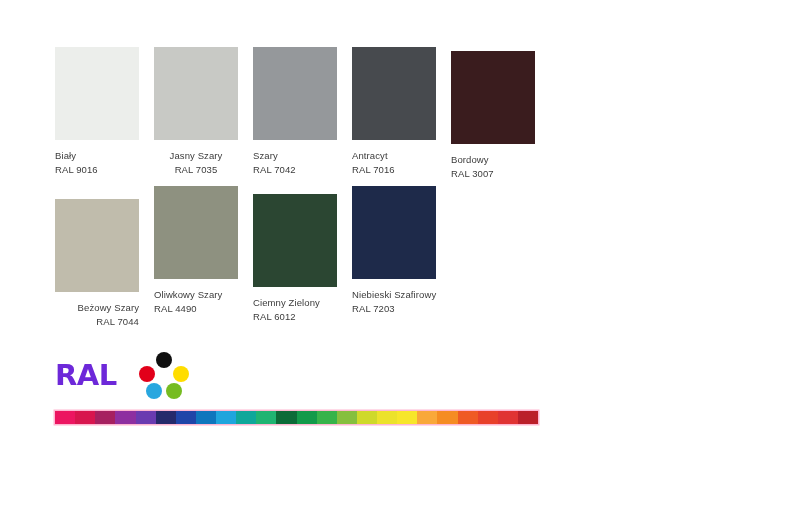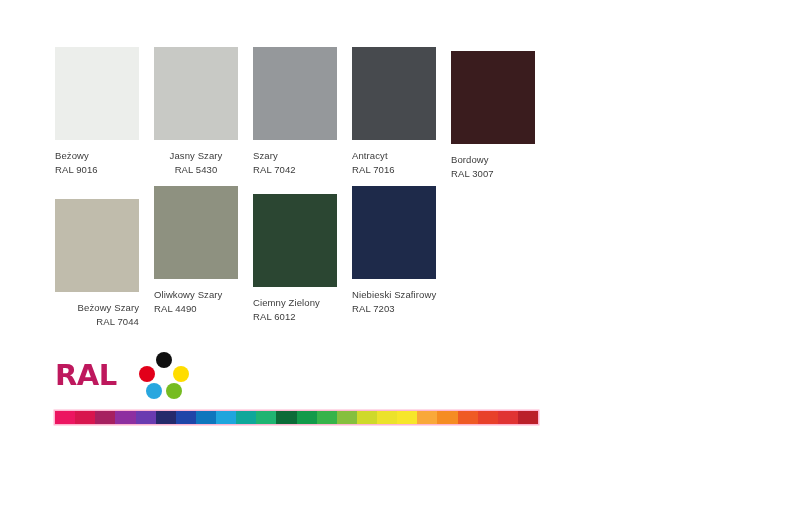--- a/index.html
+++ b/index.html
@@ -63,21 +63,21 @@
     height: 48px;
   }
   #ral-wordmark {
     position: absolute;
     left: 0;
     top: 6px;
     font-family: "DejaVu Sans", sans-serif;
     font-weight: bold;
     font-size: 29px;
     letter-spacing: -0.5px;
-    color: #be185d;
+    color: #6d28d9;
     line-height: 34px;
   }
   #ral-dots {
     position: absolute;
     left: 83px;
     top: 0px;
     width: 52px;
     height: 48px;
   }
   .ral-dot {
@@ -109,29 +109,29 @@
 </style>
 </head>
 <body>
 
 <div id="palette-page">
 
   <div class="swatch-row" id="swatch-row-1">
       <div class="swatch-cell" style="left: 0px; margin-top: 0px;">
         <span class="swatch-chip" style="background: rgb(236, 238, 235); height: 93px;"></span>
         <div class="swatch-label">
-          <span class="swatch-name">Beżowy</span>
+          <span class="swatch-name">Biały</span>
           <span class="swatch-code">RAL 9016</span>
         </div>
       </div>
       <div class="swatch-cell" style="left: 99px; margin-top: 0px; text-align: center;">
         <span class="swatch-chip" style="background: rgb(200, 201, 197); height: 93px;"></span>
         <div class="swatch-label">
           <span class="swatch-name">Jasny Szary</span>
-          <span class="swatch-code">RAL 5430</span>
+          <span class="swatch-code">RAL 7035</span>
         </div>
       </div>
       <div class="swatch-cell" style="left: 198px; margin-top: 0px;">
         <span class="swatch-chip" style="background: rgb(149, 152, 155); height: 93px;"></span>
         <div class="swatch-label">
           <span class="swatch-name">Szary</span>
           <span class="swatch-code">RAL 7042</span>
         </div>
       </div>
       <div class="swatch-cell" style="left: 297px; margin-top: 0px;">

